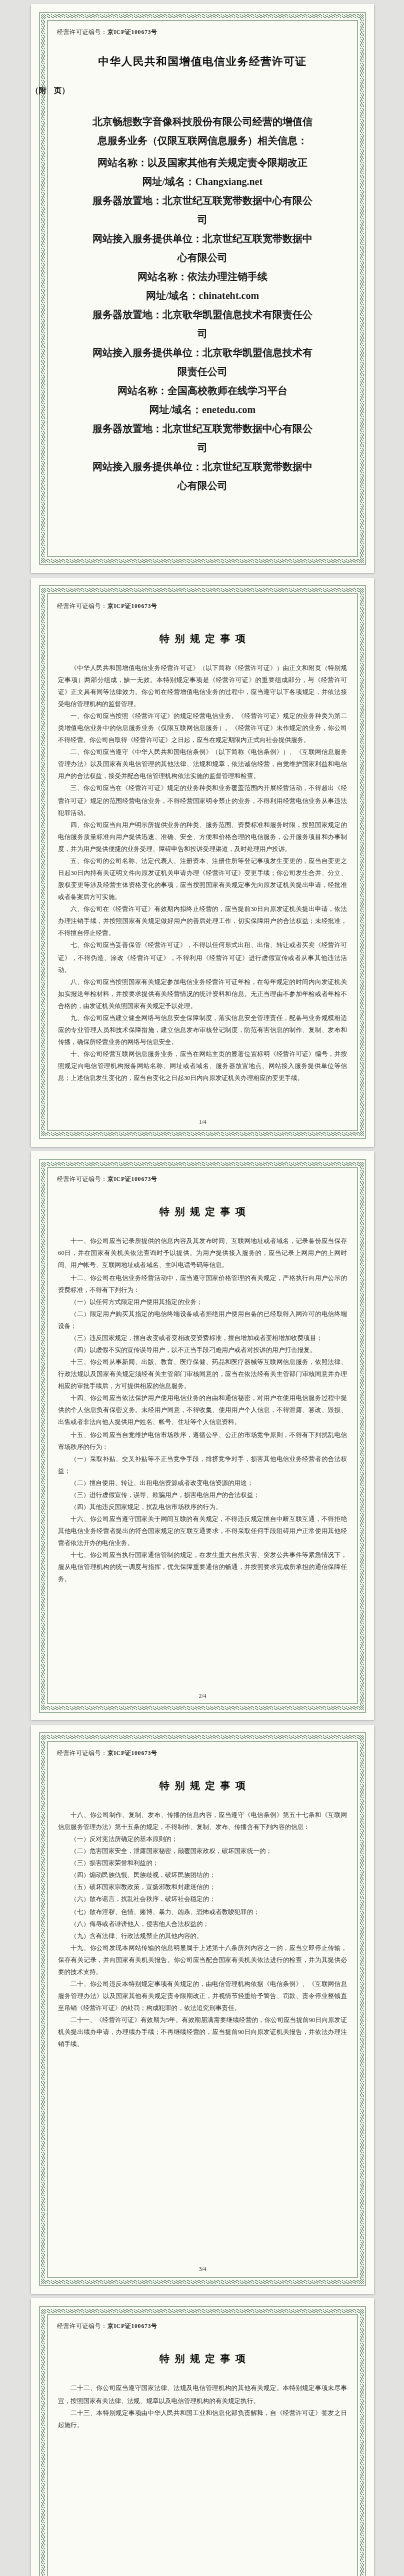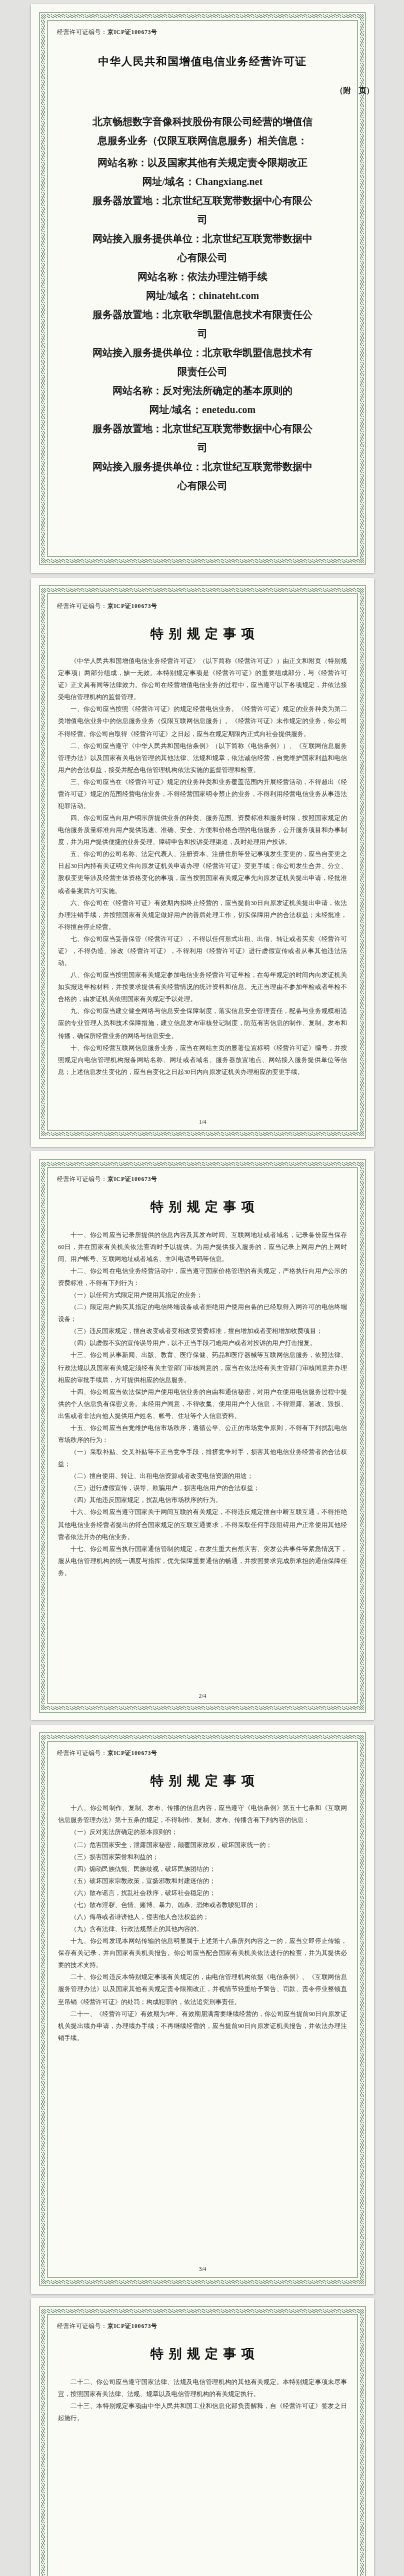--- a/index.html
+++ b/index.html
@@ -63,21 +63,21 @@
   .p1-title {
     margin: 17px;
     text-align: center;
     font-size: 10.8px;
     font-weight: bold;
     letter-spacing: 0.8px;
     color: #111;
   }
   .p1-sub {
     margin-top: 6.2px;
-    text-align: right;
+    text-align: left;
     font-size: 7.7px;
     font-weight: bold;
     color: #111;
   }
   .p1-body {
     margin: 15.5px auto 0;
     width: 222px;
     font-size: 10px;
     line-height: 1.9;
     font-weight: 600;
@@ -85,23 +85,23 @@
     text-align: center;
   }
   .p1-intro { margin: 0 0 3.1px; }
   .entries p { margin: 0; }
   .entries .lab { font-weight: 600; margin-top: 47px; }
   .entries .val { font-weight: 700; }
 
   
   .pv-content { position: relative; padding: 38px 27px 0; }
   .pv-title {
-    margin: 9px;
-    text-align: center;
-    font-size: 13px;
+    margin: 16px;
+    text-align: center;
+    font-size: 10px;
     font-weight: bold;
     letter-spacing: 5.2px;
     text-indent: 5.2px;
     color: #111;
   }
   .pv-body {
     margin-top: 12.4px;
     font-size: 6.3px;
     line-height: 1.92;
     color: #2e2e2e;
@@ -139,21 +139,21 @@
         <p class="p1-intro">北京畅想数字音像科技股份有限公司经营的增值信息服务业务（仅限互联网信息服务）相关信息：</p>
         <div class="entries">
             <p><span class="lab">网站名称：</span><span class="val">以及国家其他有关规定责令限期改正</span></p>
             <p><span class="lab">网址/域名：</span><span class="val">Changxiang.net</span></p>
             <p><span class="lab">服务器放置地：</span><span class="val">北京世纪互联宽带数据中心有限公司</span></p>
             <p><span class="lab">网站接入服务提供单位：</span><span class="val">北京世纪互联宽带数据中心有限公司</span></p>
             <p><span class="lab">网站名称：</span><span class="val">依法办理注销手续</span></p>
             <p><span class="lab">网址/域名：</span><span class="val">chinateht.com</span></p>
             <p><span class="lab">服务器放置地：</span><span class="val">北京歌华凯盟信息技术有限责任公司</span></p>
             <p><span class="lab">网站接入服务提供单位：</span><span class="val">北京歌华凯盟信息技术有限责任公司</span></p>
-            <p><span class="lab">网站名称：</span><span class="val">反对宪法所确定的基本原则的</span></p>
+            <p><span class="lab">网站名称：</span><span class="val">全国高校教师在线学习平台</span></p>
             <p><span class="lab">网址/域名：</span><span class="val">enetedu.com</span></p>
             <p><span class="lab">服务器放置地：</span><span class="val">北京世纪互联宽带数据中心有限公司</span></p>
             <p><span class="lab">网站接入服务提供单位：</span><span class="val">北京世纪互联宽带数据中心有限公司</span></p>
           </div>
       </div>
     </div>
   </section>
 
   <section class="page">
     <div class="frame"></div>

